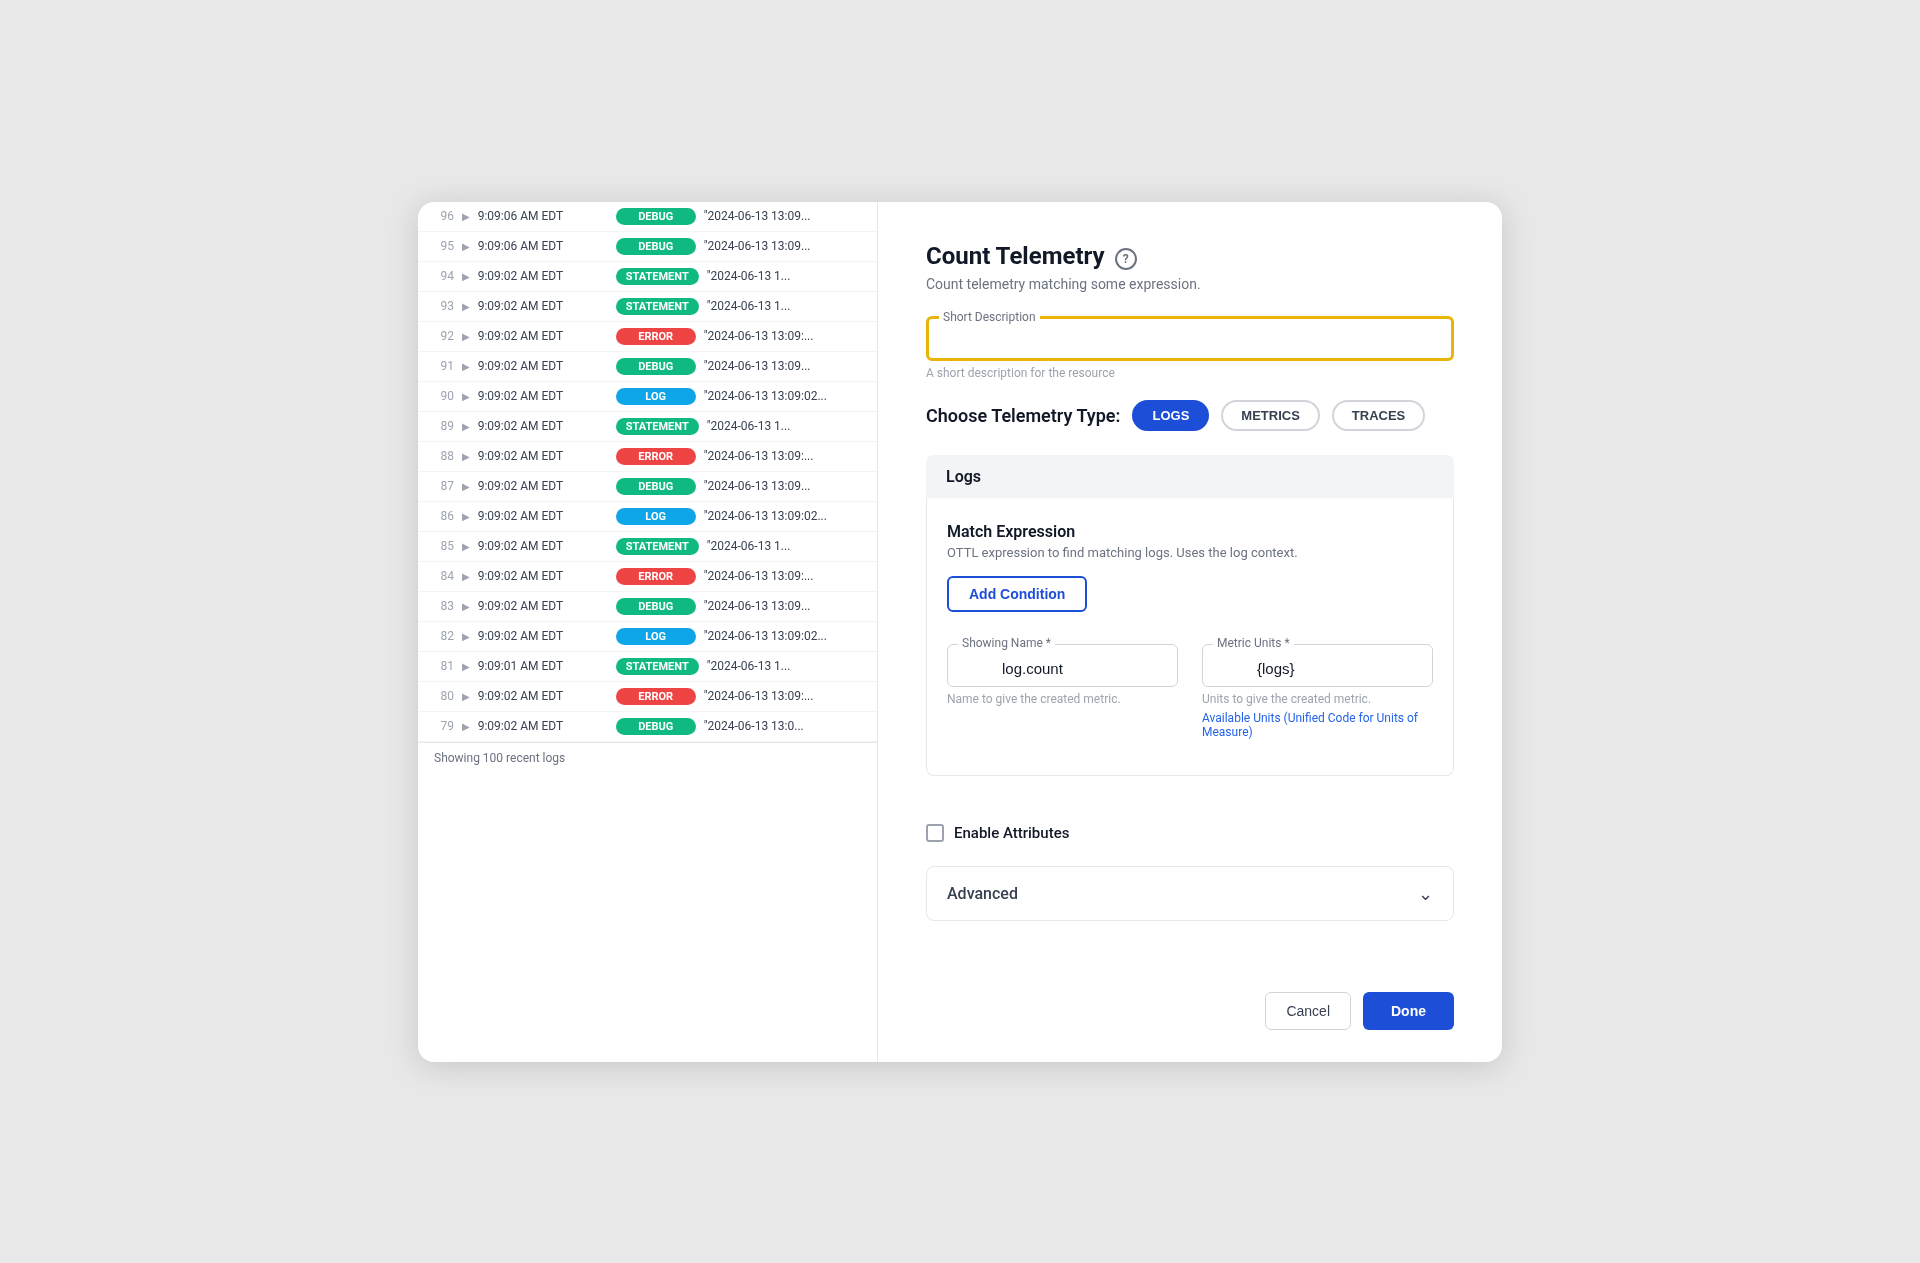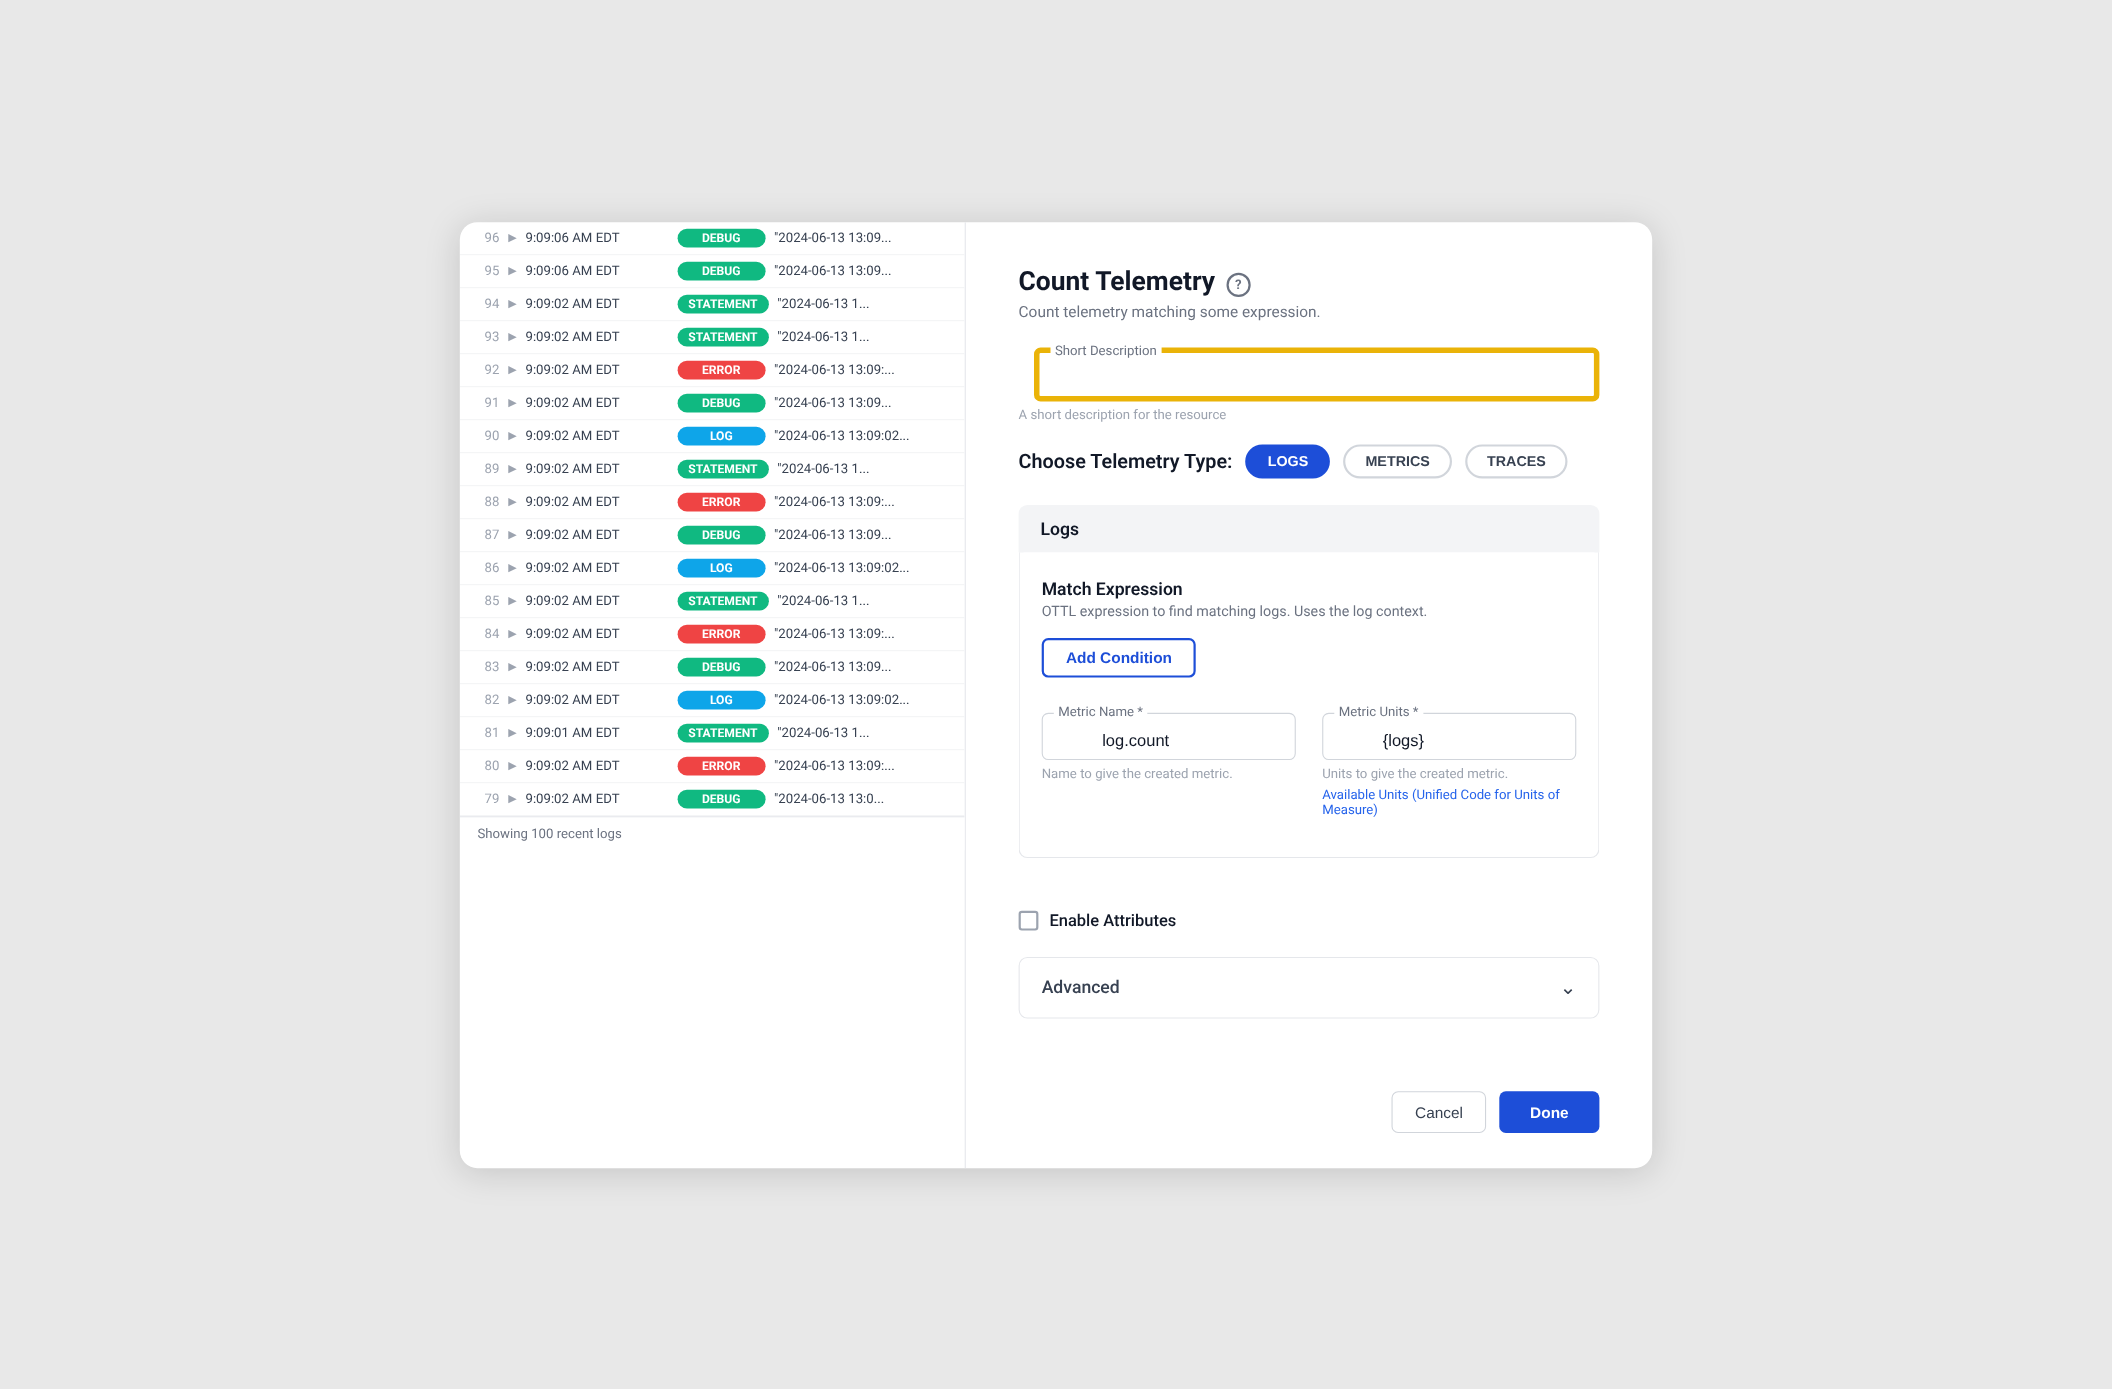--- a/index.html
+++ b/index.html
@@ -120,24 +120,23 @@
       font-size: 14px;
       color: #6b7280;
       margin-bottom: 24px;
     }
     
     .field-group {
       margin-bottom: 20px;
     }
     .field-label-float {
       position: relative;
-      border: 5px solid #eab308;
+      border: 3px solid #eab308;
       border-radius: 6px;
       padding: 12px 14px 8px 14px;
-      margin-left: 14px;
     }
     .field-label-float label {
       position: absolute;
       top: -9px;
       left: 10px;
       background: #fff;
       padding: 0 4px;
       font-size: 12px;
       color: #6b7280;
     }
@@ -511,21 +510,21 @@
       <div class="logs-section-body">
         
         <div class="match-expr-title">Match Expression</div>
         <p class="match-expr-subtitle">OTTL expression to find matching logs. Uses the log context.</p>
         <button class="add-condition-btn">Add Condition</button>
 
         
         <div class="metric-row">
           <div class="metric-field">
             <div class="metric-field-wrapper">
-              <label>Metric Name *</label>
+              <label>Showing Name *</label>
               <input type="text" value="log.count" style="">
             </div>
             <p class="metric-hint">Name to give the created metric.</p>
           </div>
           <div class="metric-field">
             <div class="metric-field-wrapper">
               <label>Metric Units *</label>
               <input type="text" value="{logs}" style="">
             </div>
             <p class="metric-hint">Units to give the created metric.</p>

